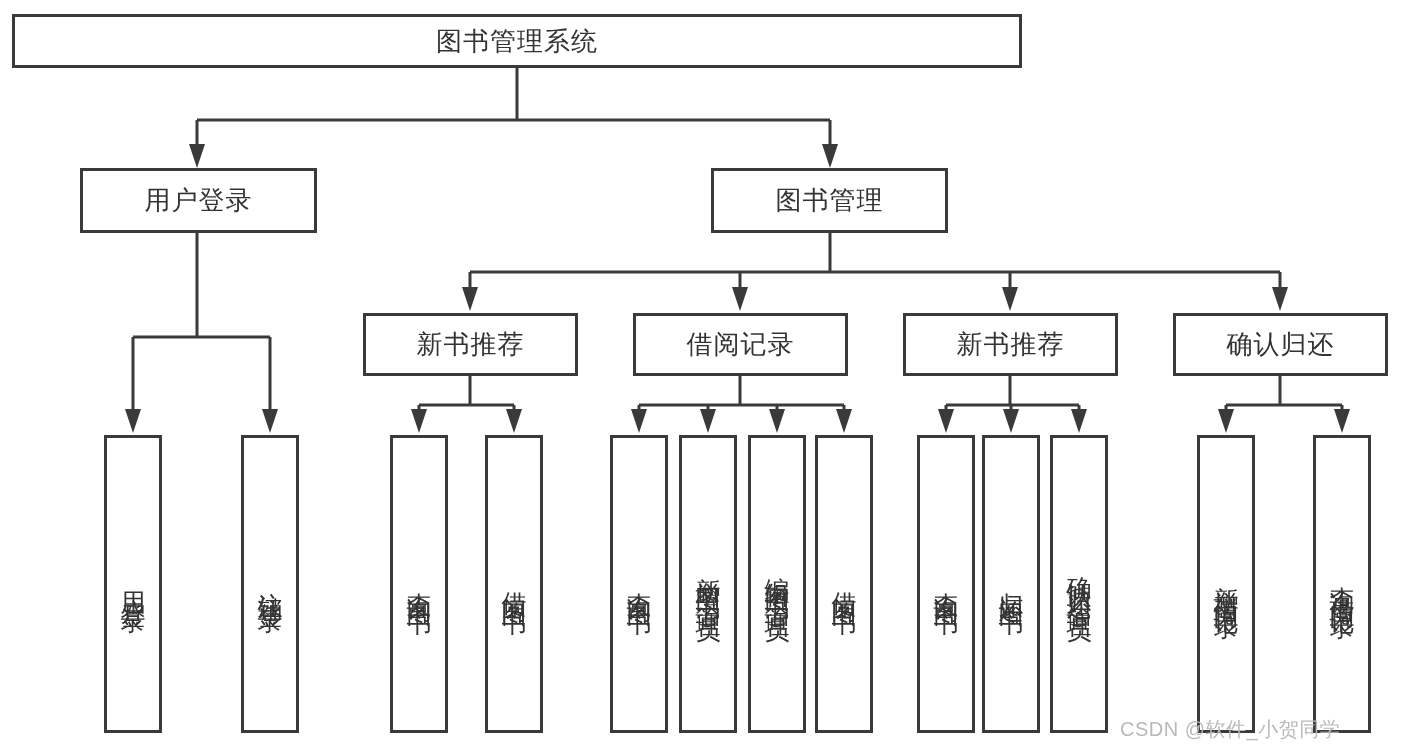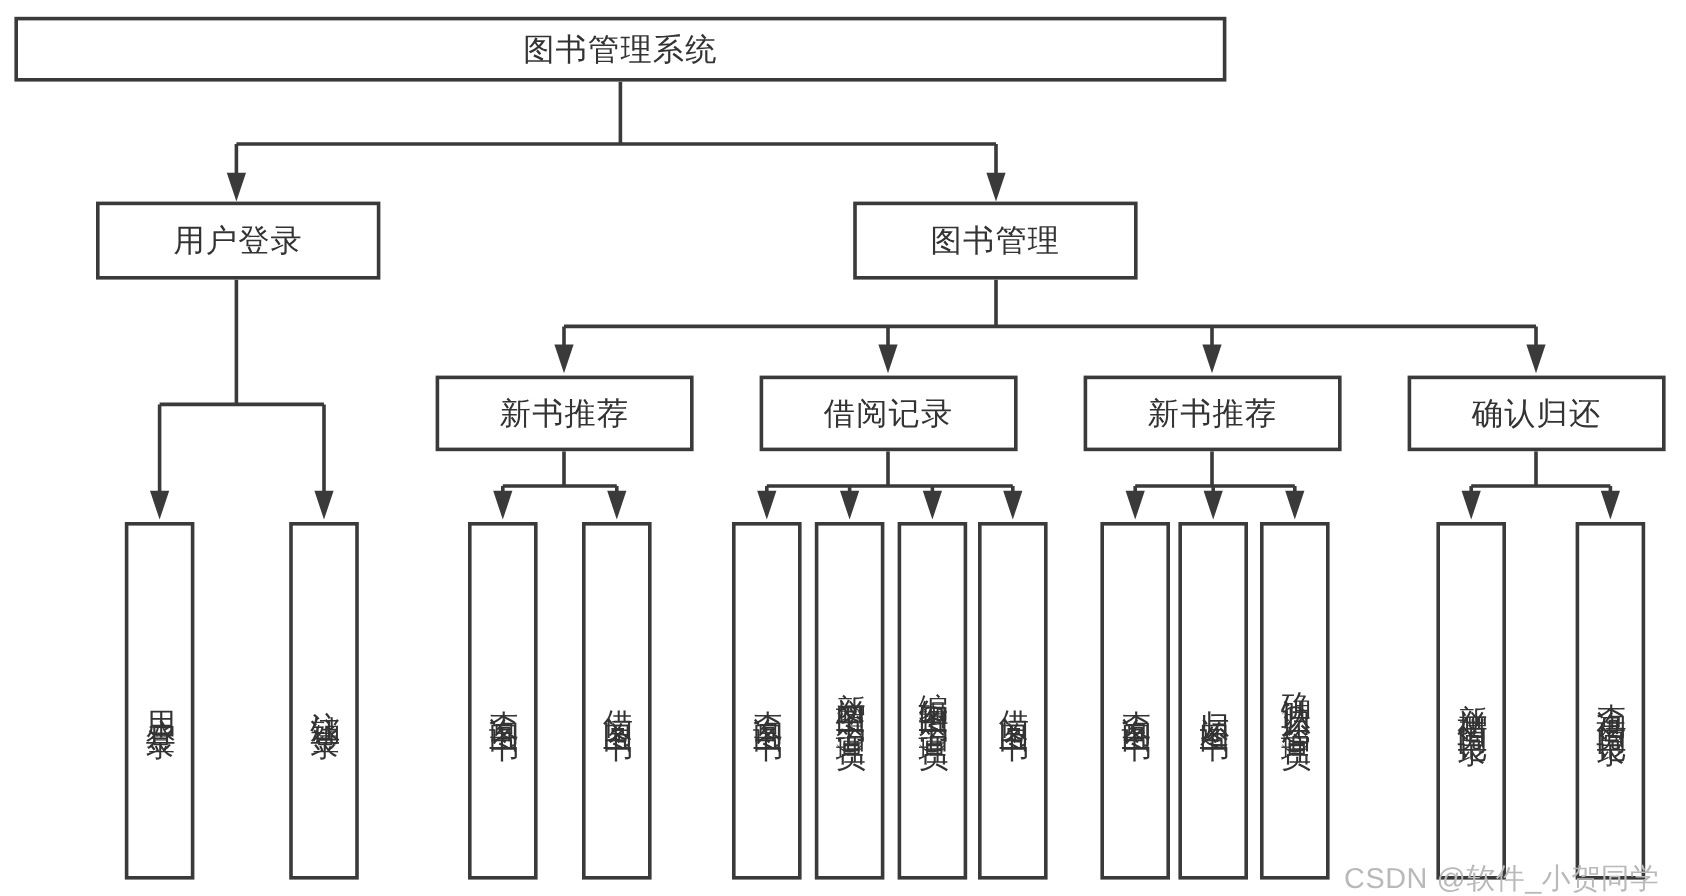--- a/index.html
+++ b/index.html
@@ -22,21 +22,21 @@
   }
   .hlabel{font-size:26px; letter-spacing:1px; white-space:nowrap;}
   .leaf{top:435px; width:58px; height:298px;}
   .vlabel{
     writing-mode:vertical-rl; text-orientation:mixed;
     font-size:25px; letter-spacing:6px; line-height:1;
     white-space:nowrap;
   }
   .watermark{
     position:absolute; left:1120px; top:716px; z-index:3;
-    font-size:24px; letter-spacing:0.5px; color:var(--watermark);
+    font-size:20px; letter-spacing:0.5px; color:var(--watermark);
     white-space:nowrap;
   }
 </style>
 </head>
 <body>
 
 <div class="stage">
 
   <svg class="wires" width="1405" height="747" viewBox="0 0 1405 747">
     <g>

